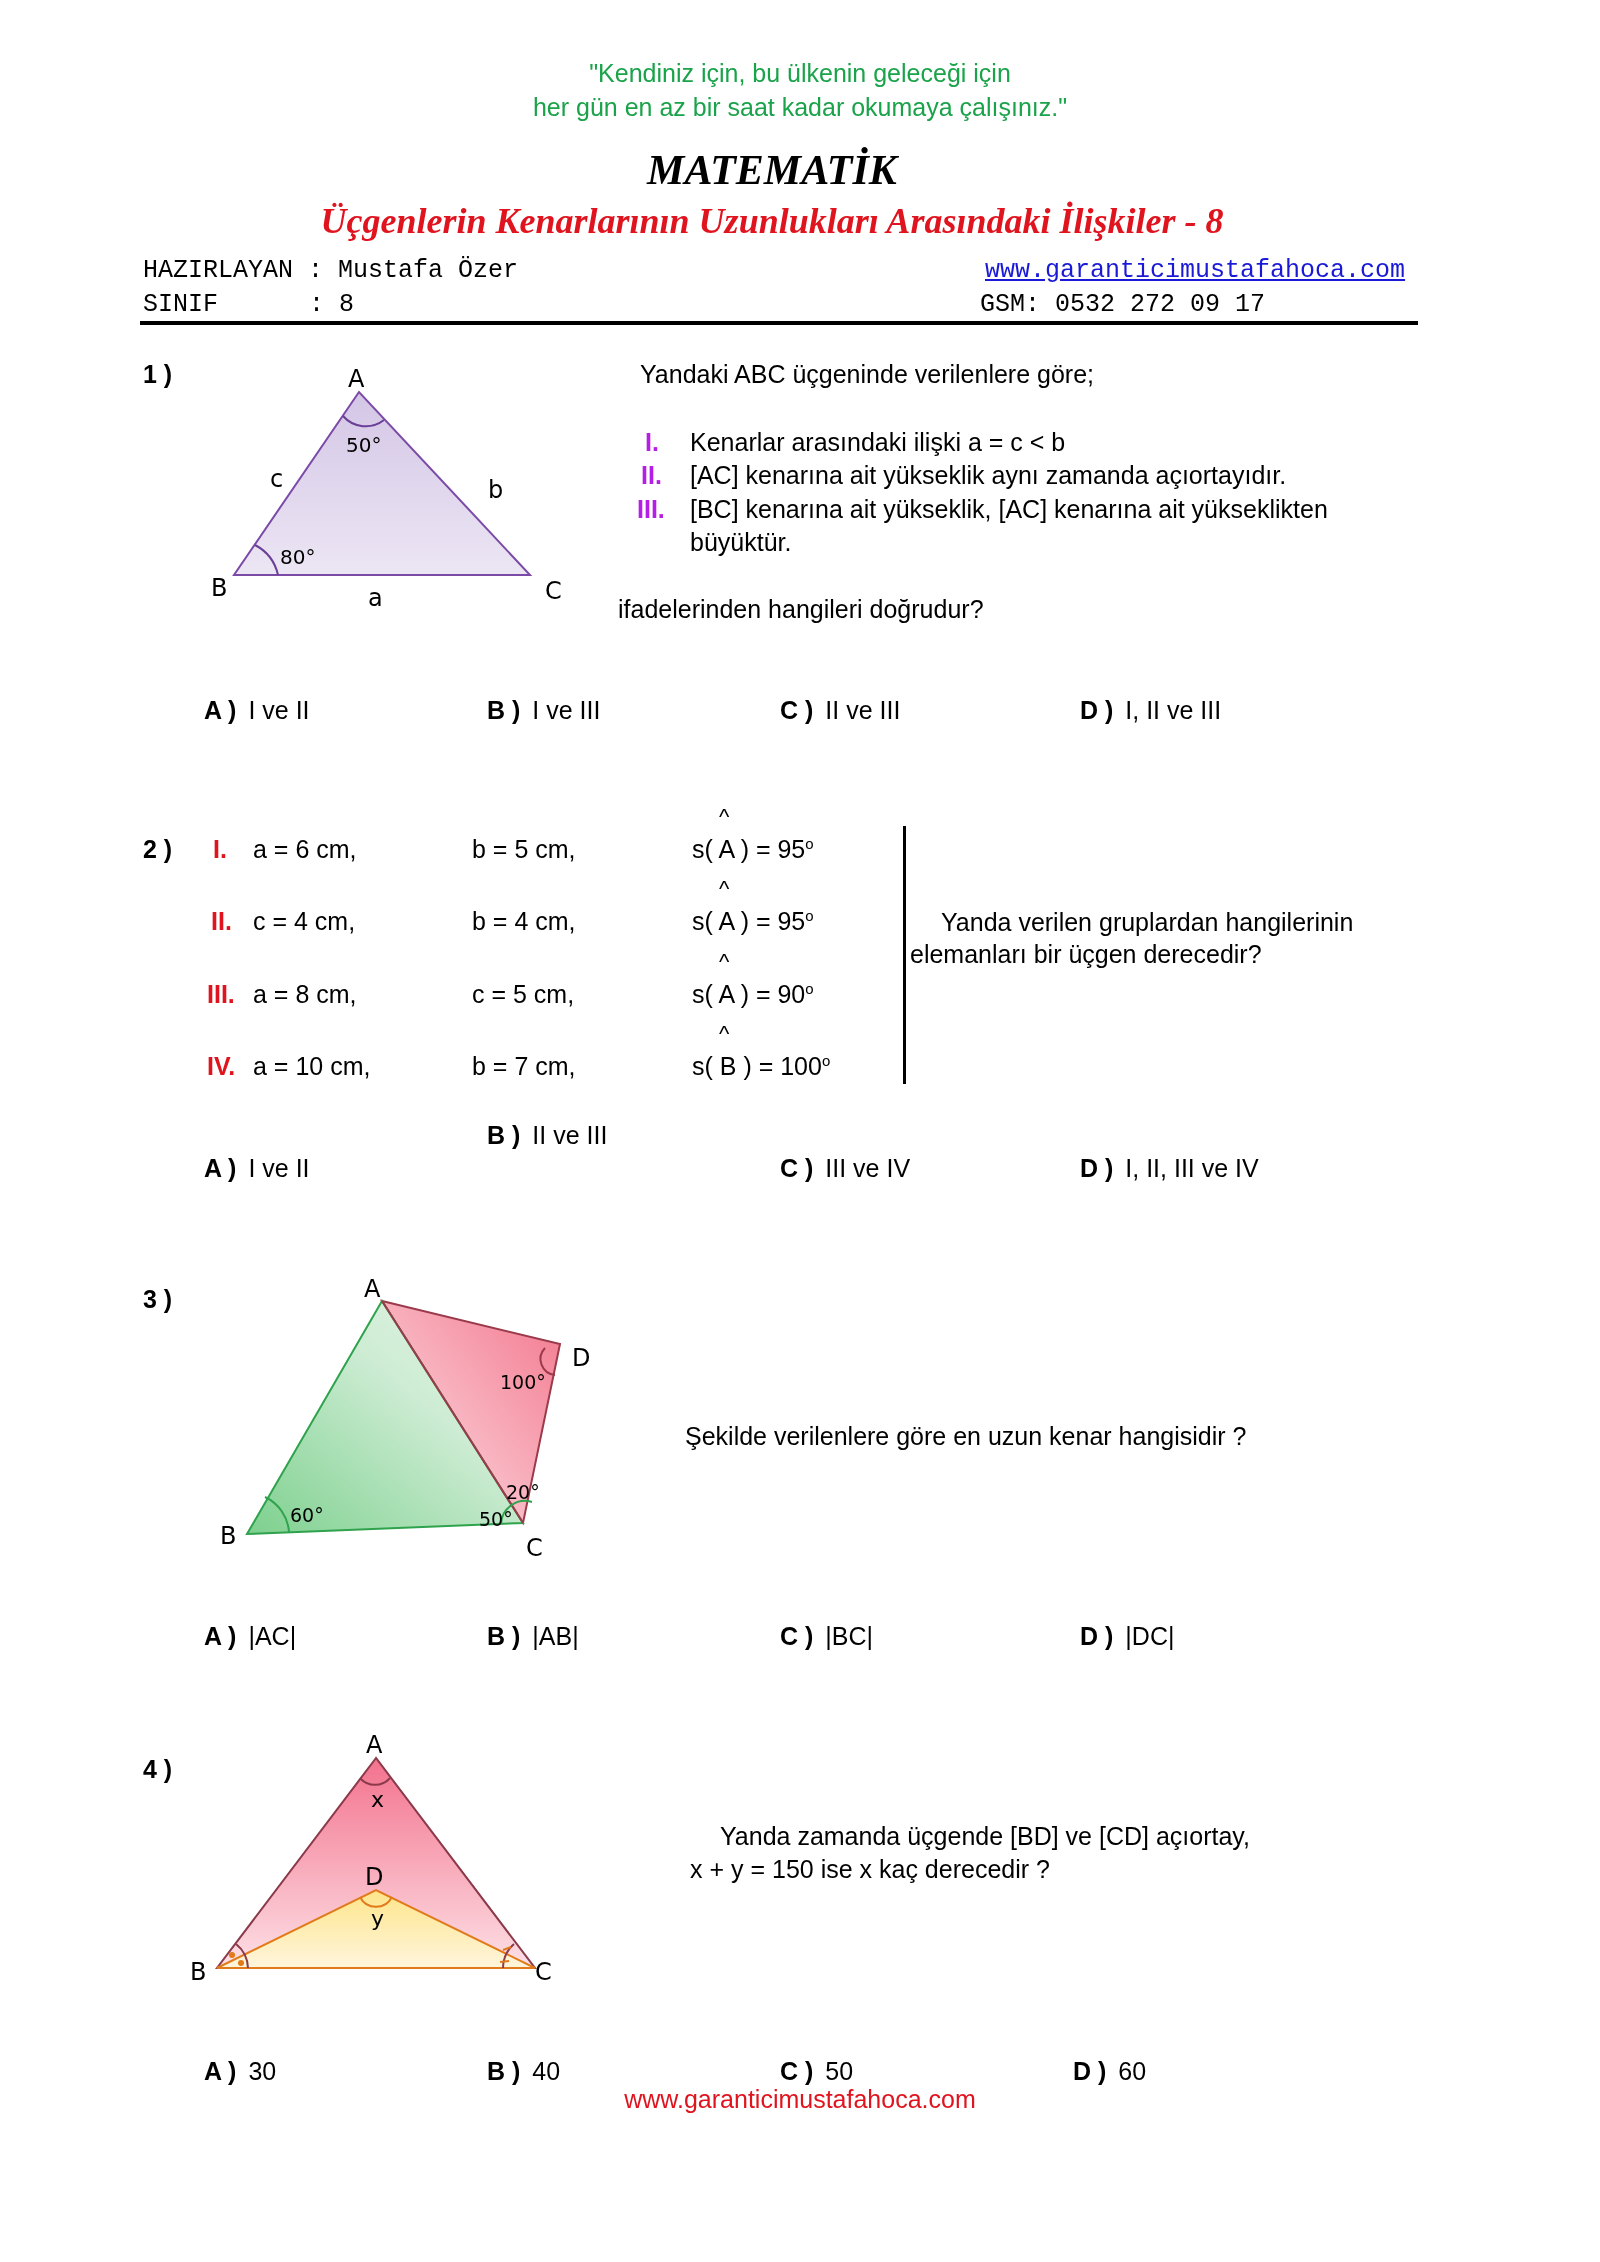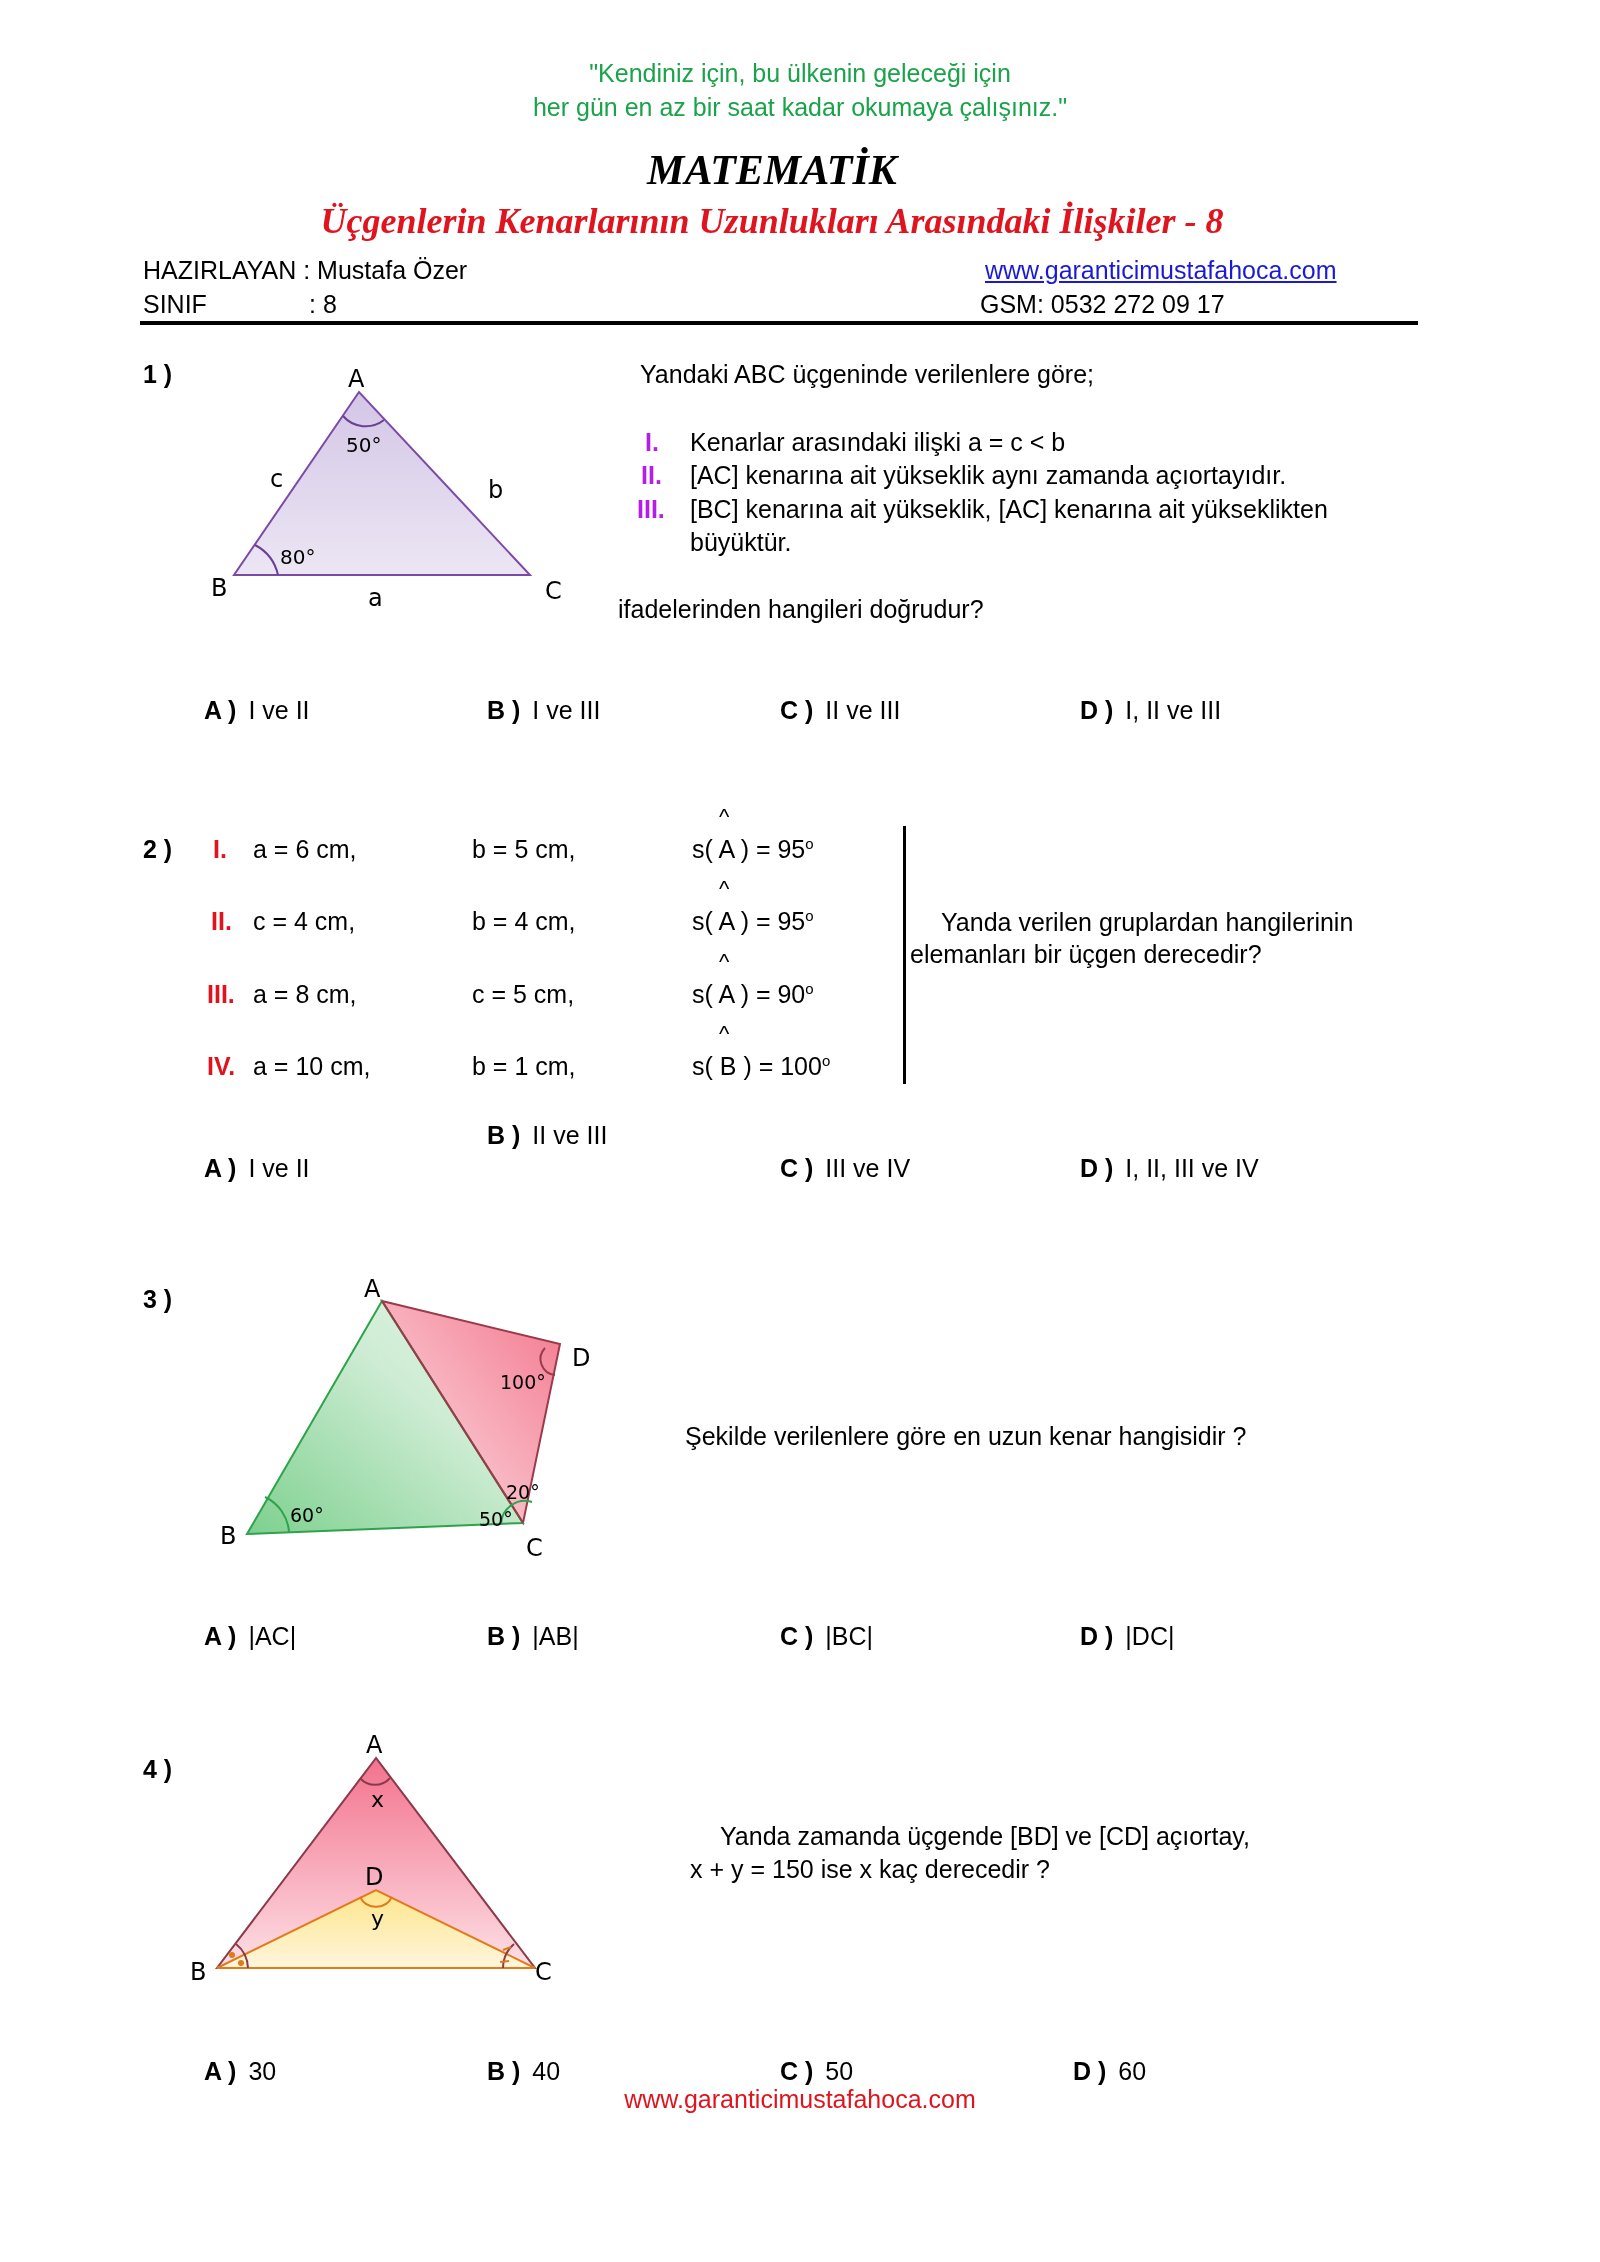--- a/index.html
+++ b/index.html
@@ -4,21 +4,21 @@
 <style>
   html, body { margin:0; padding:0; background:#ffffff; }
   body { width:1600px; height:2262px; position:relative; overflow:hidden;
          font-family:"Liberation Sans", sans-serif; color:#000; }
   .abs { position:absolute; white-space:nowrap; }
   .quote { left:0; width:1600px; text-align:center; color:#1aa34a; font-size:25px; line-height:34px; }
   .title { left:0; width:1544px; text-align:center; font-family:"Liberation Serif", serif;
            font-style:italic; font-weight:bold; }
   .t1 { top:146px; font-size:42px; }
   .t2 { top:200px; font-size:36px; color:#e0141e; }
-  .meta { font-size:25px; }
+  .meta { font-size:25px;font-family:Liberation Mono, monospace; }
   .link { color:#1a1ad6; text-decoration:underline; }
   .rule { left:140px; width:1278px; height:4px; background:#000; top:321px; }
   .qnum { font-size:25px; font-weight:bold; }
   .txt { font-size:25px; }
   .rn1 { color:#b41ee6; font-weight:bold; font-size:25px; }
   .rn2 { color:#e0141e; font-weight:bold; font-size:25px; }
   .opt { font-size:25px; }
   .opt b { font-weight:bold; margin-right:12px; }
   .hat { font-size:22px; line-height:22px; }
   .vline { left:903px; top:826px; width:3px; height:258px; background:#000; }
@@ -95,21 +95,21 @@
   <div class="abs txt" style="left:692px; top:907px"><span>s( A ) = 95</span><sup style="font-size:15px">o</sup></div>
 
   <div class="abs rn2" style="left:207px; top:980px">III.</div>
   <div class="abs txt" style="left:253px; top:980px">a = 8 cm,</div>
   <div class="abs txt" style="left:472px; top:980px">c = 5 cm,</div>
   <div class="abs hat" style="left:719px; top:951px">^</div>
   <div class="abs txt" style="left:692px; top:980px"><span>s( A ) = 90</span><sup style="font-size:15px">o</sup></div>
 
   <div class="abs rn2" style="left:207px; top:1052px">IV.</div>
   <div class="abs txt" style="left:253px; top:1052px">a = 10 cm,</div>
-  <div class="abs txt" style="left:472px; top:1052px">b = 1 cm,</div>
+  <div class="abs txt" style="left:472px; top:1052px">b = 7 cm,</div>
   <div class="abs hat" style="left:719px; top:1023px">^</div>
   <div class="abs txt" style="left:692px; top:1052px"><span>s( B ) = 100</span><sup style="font-size:15px">o</sup></div>
 
   <div class="abs vline"></div>
   <div class="abs txt" style="left:941px; top:908px">Yanda verilen gruplardan hangilerinin</div>
   <div class="abs txt" style="left:910px; top:940px">elemanları bir üçgen derecedir?</div>
 
   <div class="abs opt" style="left:204px; top:1154px"><b>A )</b><span>I ve II</span></div>
   <div class="abs opt" style="left:487px; top:1121px"><b>B )</b><span>II ve III</span></div>
   <div class="abs opt" style="left:780px; top:1154px"><b>C )</b><span>III ve IV</span></div>

